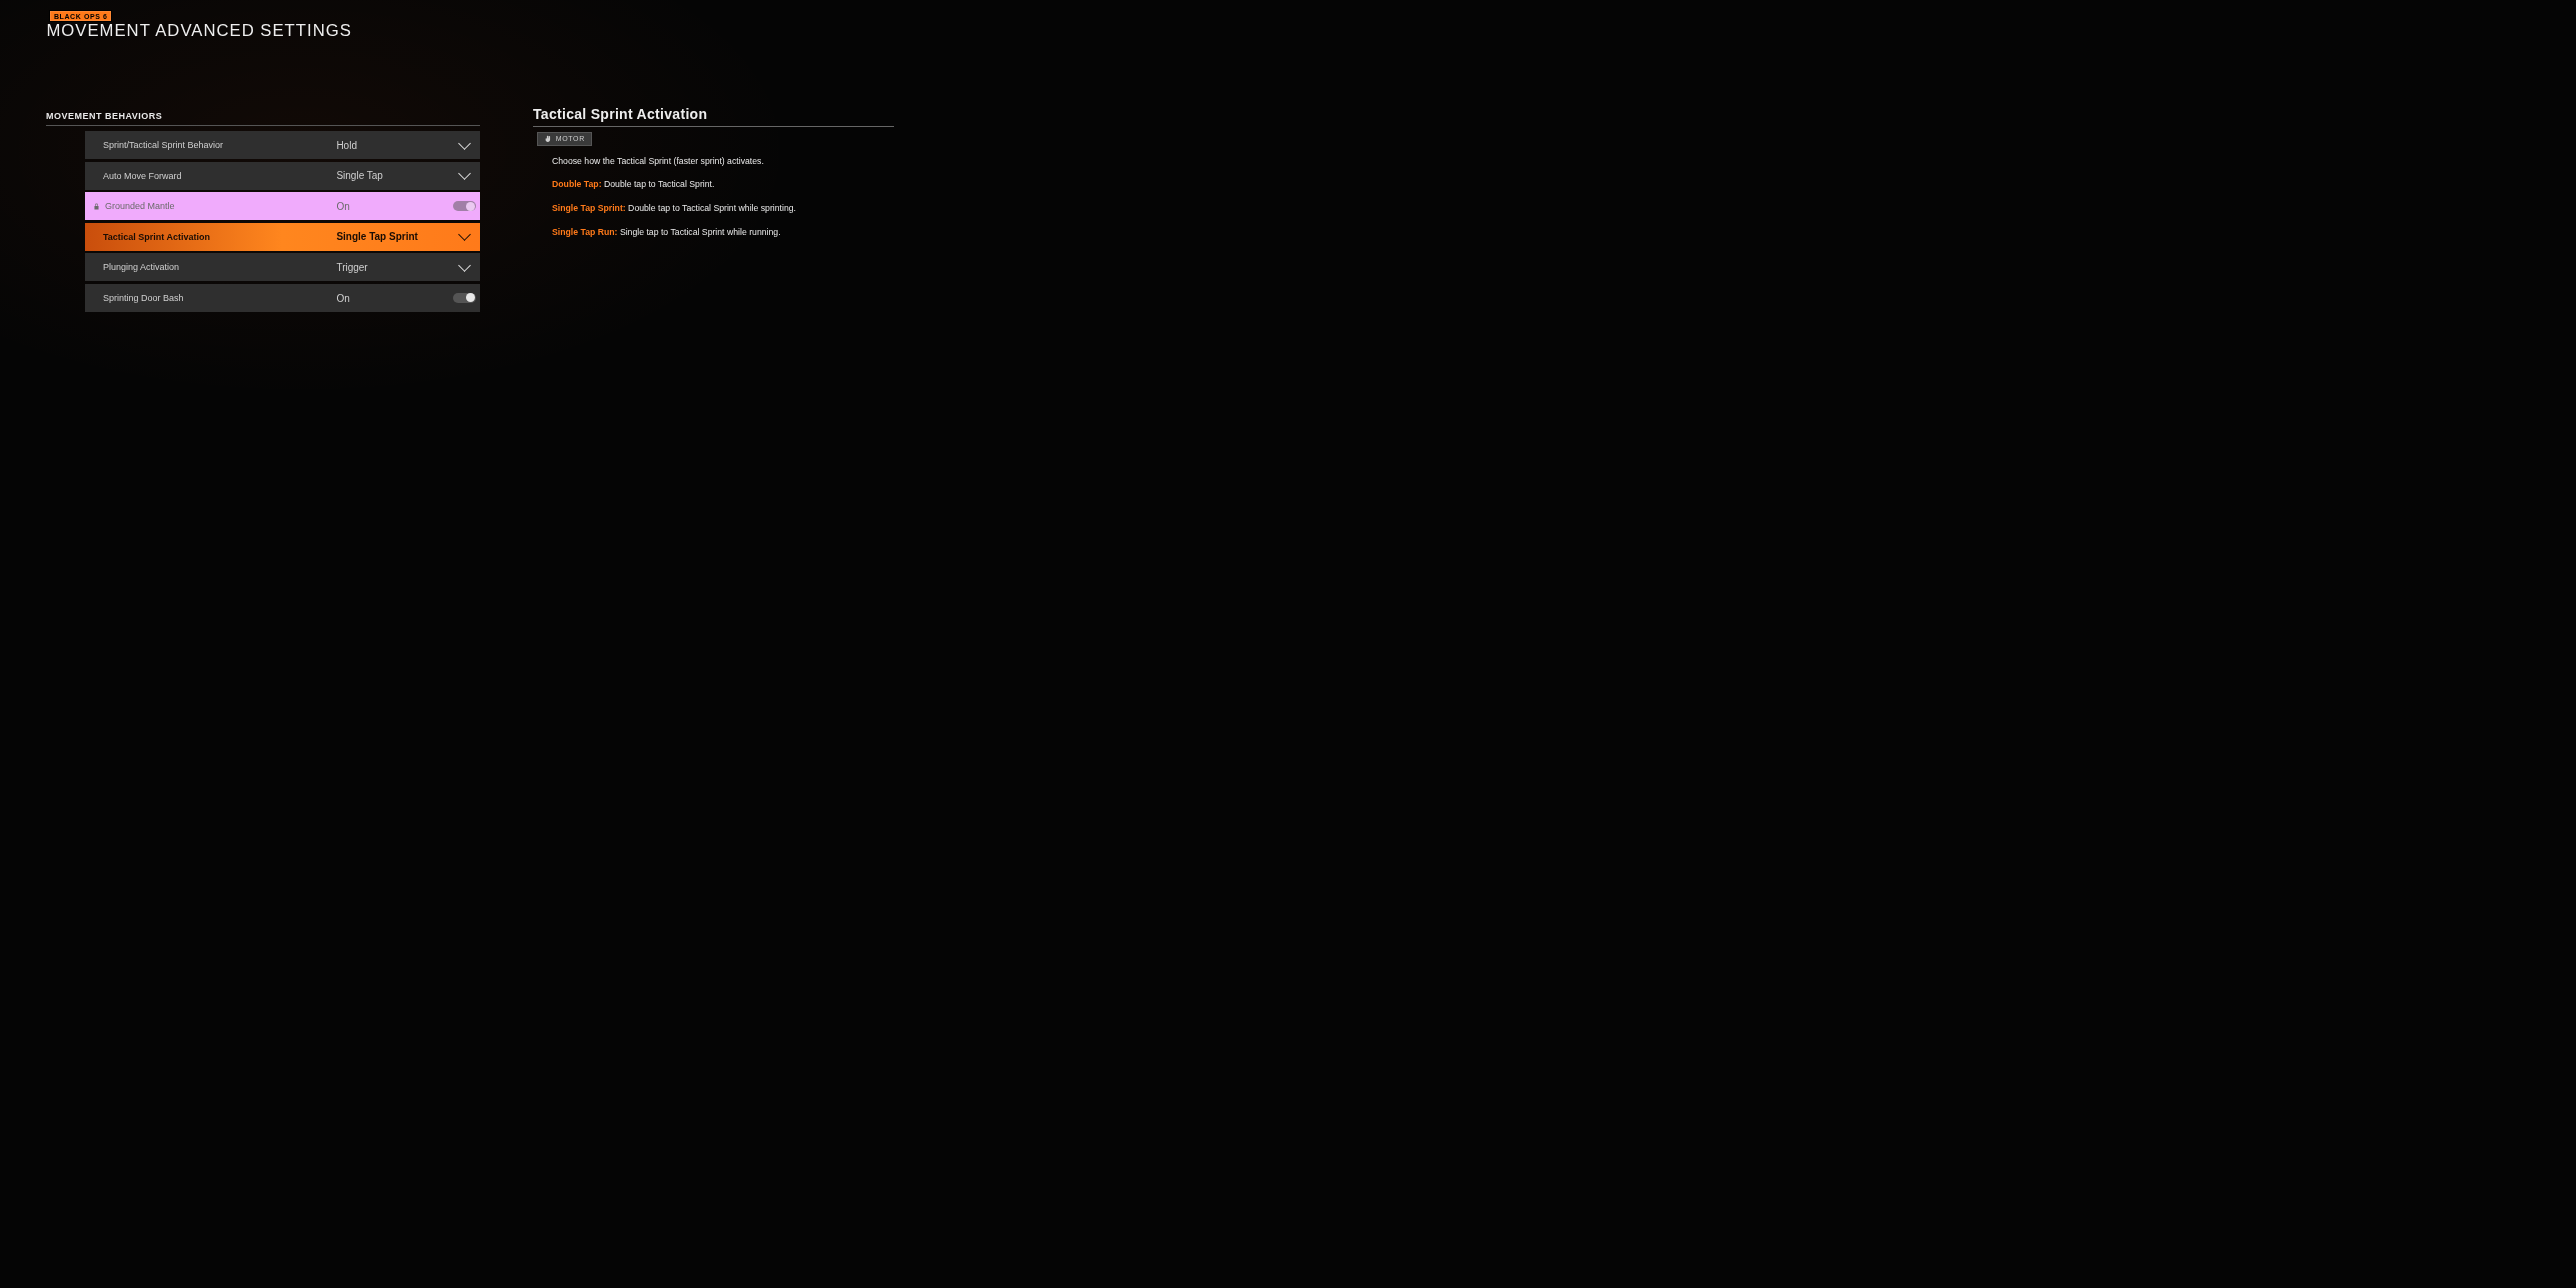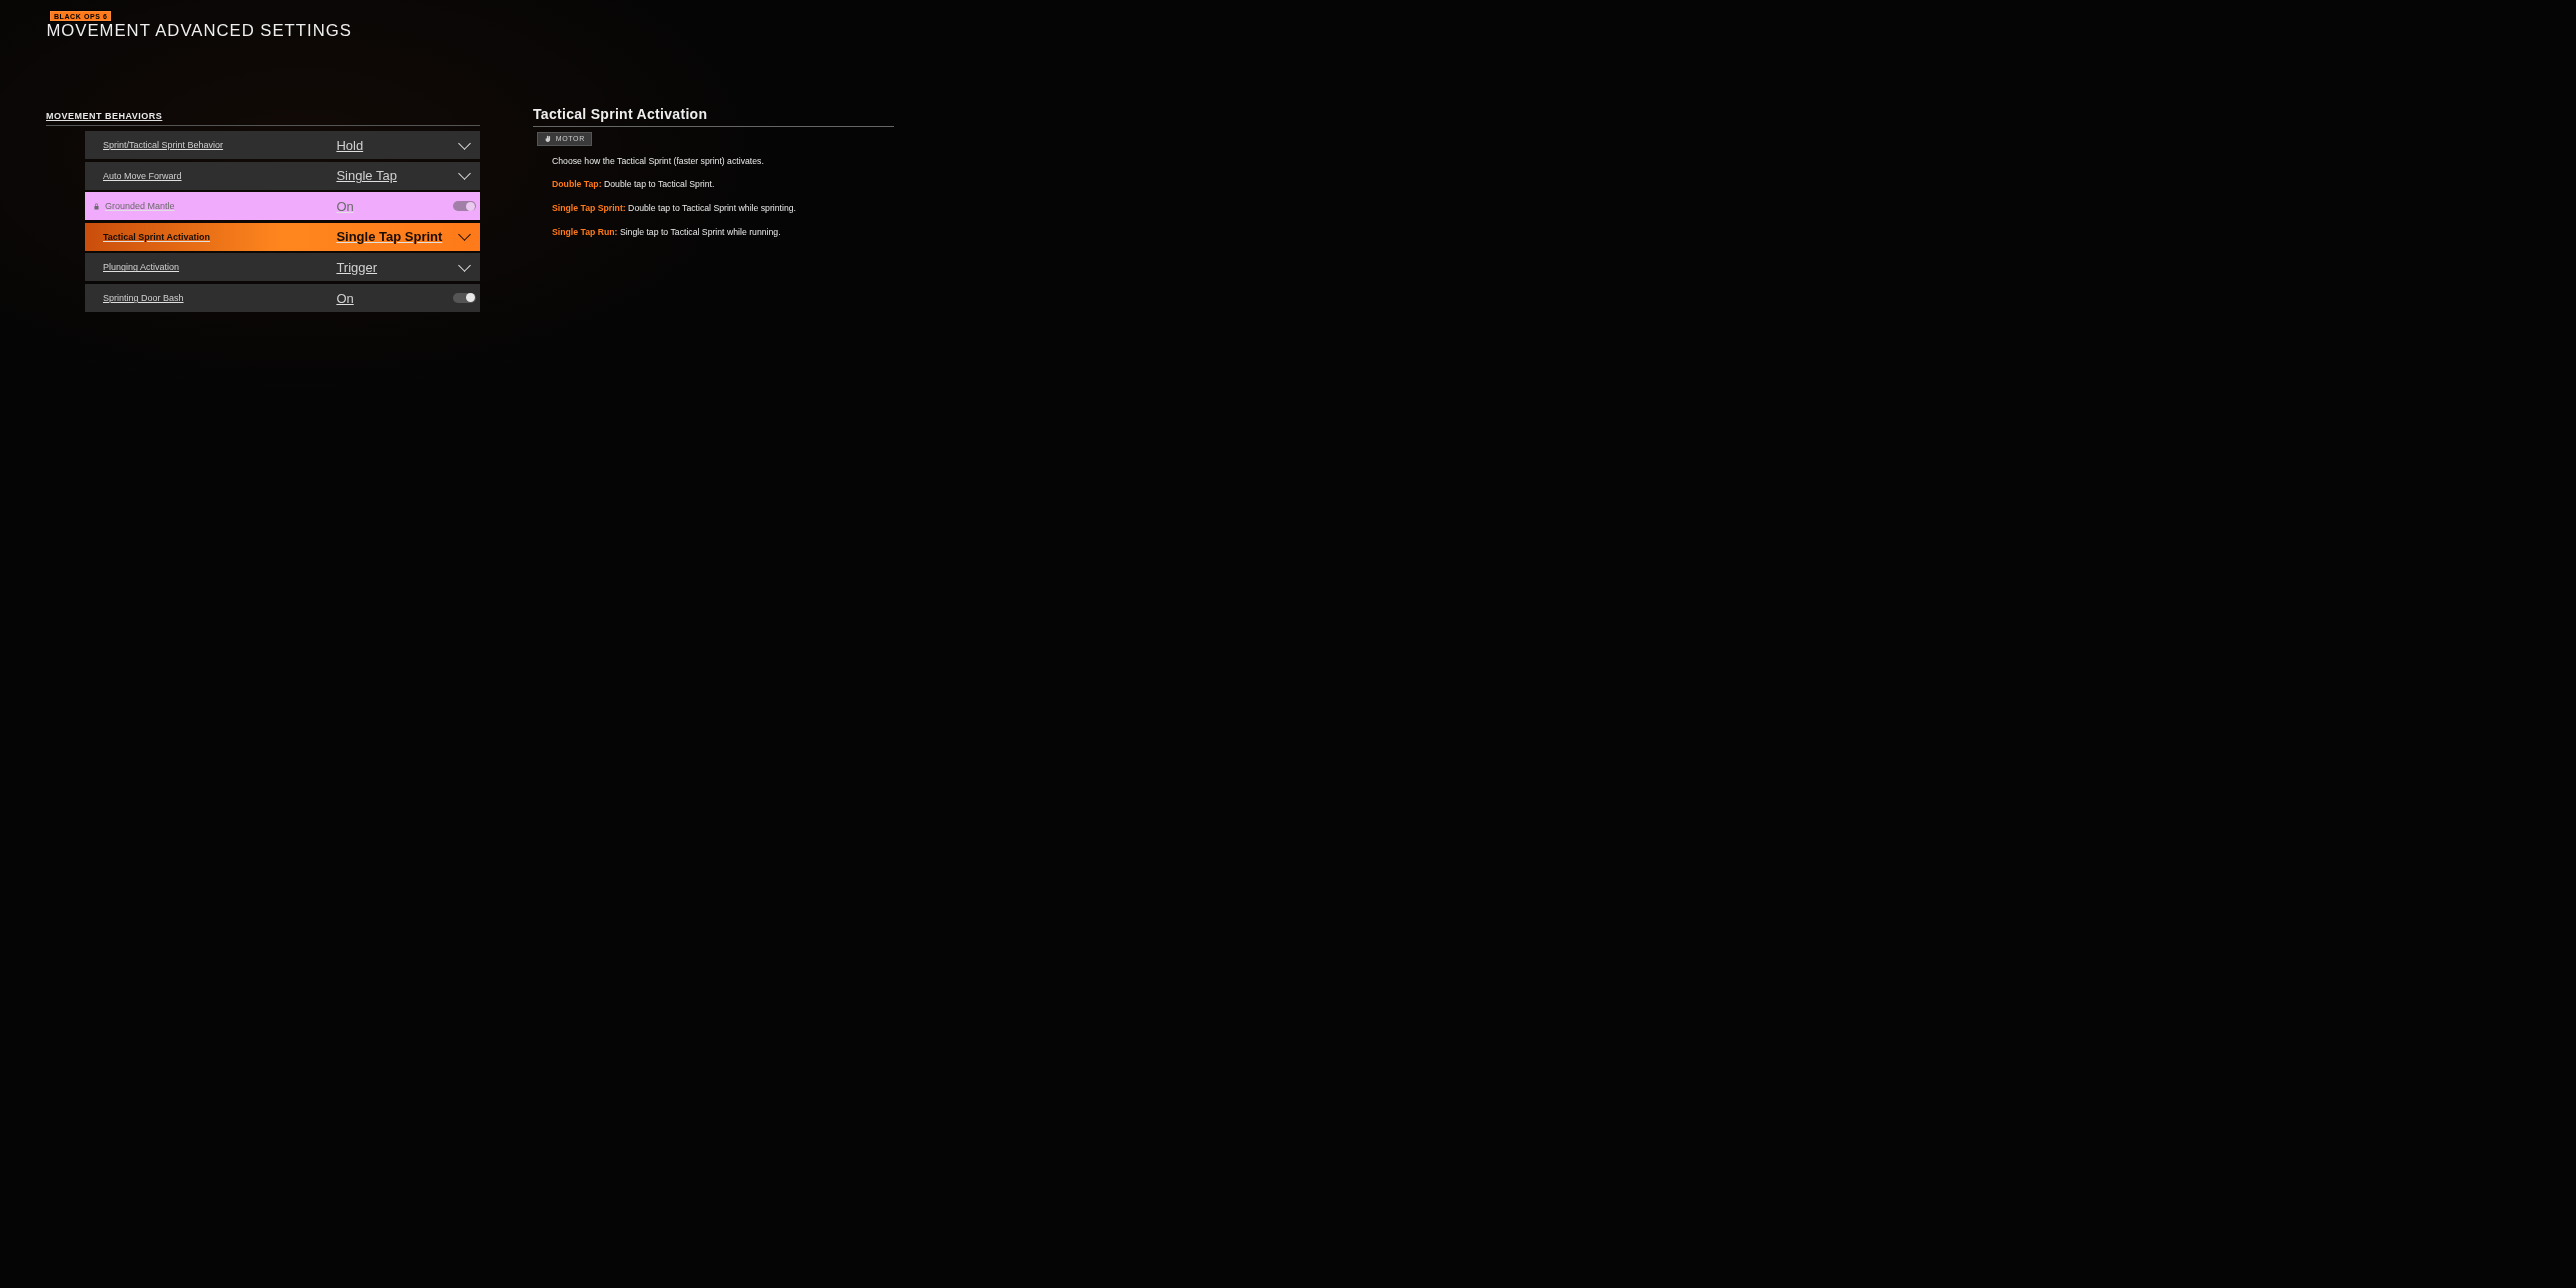--- a/index.html
+++ b/index.html
@@ -43,21 +43,20 @@
     margin-top: -1.3px;
     margin-left: -2.6px;
     text-transform: uppercase;
   }
 
   .left-panel {
     position: absolute;
     top: 111px;
     left: 46px;
     width: 434px;
-    text-decoration: underline;
   }
   .section-title {
     color: #e8e8e8;
     font-size: 9px;
     font-weight: 700;
     letter-spacing: 0.5px;
     padding-bottom: 3.9px;
     border-bottom: 0.6px solid #555;
     margin-bottom: 5.2px;
   }
@@ -74,21 +73,21 @@
     width: 245px;
     padding-left: 18px;
     font-size: 9px;
     color: #d0d0d0;
     display: flex;
     align-items: center;
     gap: 5.2px;
   }
   .row .value-cell {
     flex: 1;
-    font-size: 13px;
+    font-size: 10px;
     color: #d0d0d0;
     padding-left: 6.4px;
   }
   .row .ctrl-cell {
     width: 32px;
     display: flex;
     align-items: center;
     justify-content: center;
   }
   .chevron {

